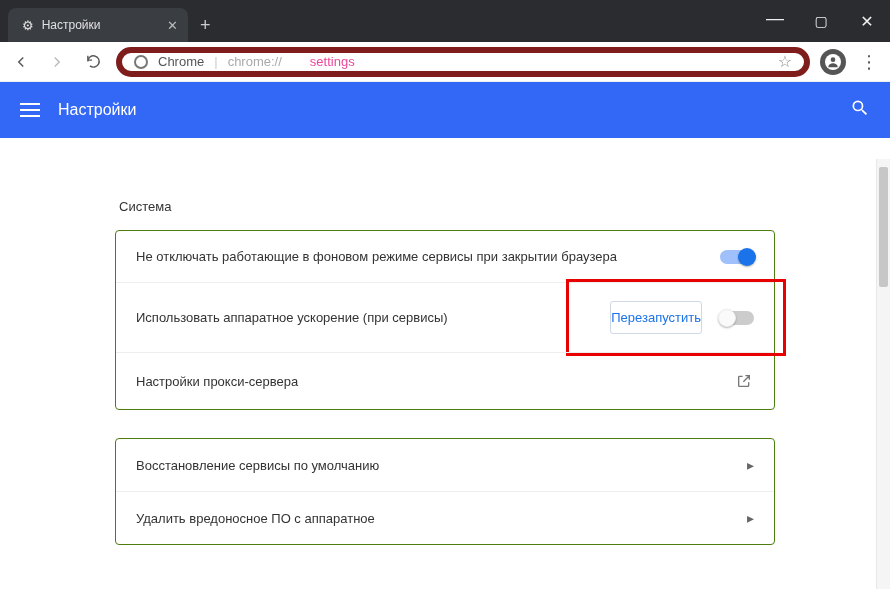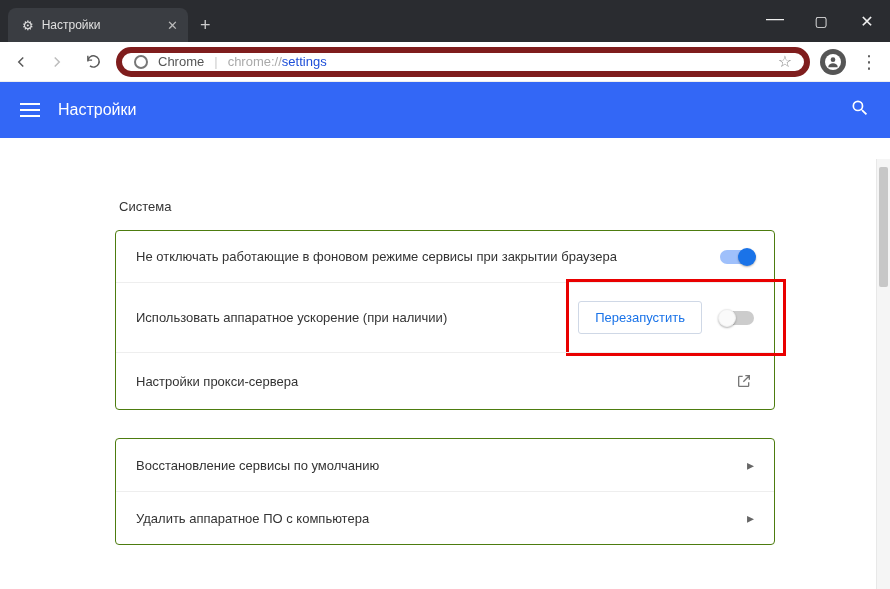--- a/index.html
+++ b/index.html
@@ -18,21 +18,21 @@
 
   
   .addrbar { height: 40px; background: #fff; display: flex; align-items: center; padding: 0 8px; gap: 10px; border-bottom: 1px solid #eee; }
   .nav-ico { width: 26px; height: 26px; display: flex; align-items: center; justify-content: center; color: #5a5a5a; border-radius: 50%; cursor: pointer; }
   .nav-ico.disabled { color: #bdbdbd; }
   .omni { flex: 1; height: 30px; border: 6px solid #7f1d1d; border-radius: 16px; display: flex; align-items: center; padding: 0 12px; gap: 10px; font-size: 13px; color: #555; }
   .omni .chrome-ico { width: 14px; height: 14px; border-radius: 50%; border: 2px solid #777; position: relative; }
   .omni .lbl { color: #555; }
   .omni .sep { color: #ccc; }
   .omni .url-grey { color: #aaa; }
-  .omni .url-dark { color: #1d4ed8; }
+  .omni .url-dark { color: #ec4899; margin-left: 28px; }
   .omni .star { margin-left: auto; color: #888; font-size: 16px; cursor: pointer; }
   .avatar { width: 26px; height: 26px; border-radius: 50%; background: #555; display: flex; align-items: center; justify-content: center; }
   .avatar-inner { width: 16px; height: 16px; border-radius: 50%; background: #fff; display:flex; align-items:center; justify-content:center; font-size:11px; color:#555;}
   .menu-dots { font-size: 18px; color: #555; width: 26px; text-align: center; cursor: pointer; }
 
   
   .app-header { height: 56px; background: #3367f6; color: #fff; display: flex; align-items: center; padding: 0 20px; gap: 18px; }
   .hamburger { width: 20px; height: 14px; display: flex; flex-direction: column; justify-content: space-between; cursor: pointer; }
   .hamburger span { height: 2px; background: #fff; }
   .app-title { font-size: 16px; }
@@ -57,21 +57,21 @@
 
   
   .toggle { width: 34px; height: 14px; border-radius: 8px; position: relative; cursor: pointer; }
   .toggle .knob { width: 18px; height: 18px; border-radius: 50%; position: absolute; top: -2px; box-shadow: 0 1px 2px rgba(0,0,0,.3); }
   .toggle.on { background: #9fc0fb; }
   .toggle.on .knob { right: -2px; background: #1a73e8; }
   .toggle.off { background: #ccc; }
   .toggle.off .knob { left: -2px; background: #fafafa; border: 1px solid #eee; }
 
   
-  .restart-btn { border: 1px solid #cfd8e6; border-radius: 3px; padding: 8px 16px; color: #1a73e8; font-size: 13px; cursor: pointer; margin-right: 18px; background: #fff; }
+  .restart-btn { border: 1px solid #cfd8e6; border-radius: 3px; padding: 8px 0; color: #1a73e8; font-size: 13px; cursor: pointer; margin-right: 18px; background: #fff; }
 
   
   .highlight { position: absolute; border: 3px solid #e90000; pointer-events: none; }
 
   .spacer { height: 28px; }
 </style>
 </head>
 <body>
 
 <div class="titlebar">
@@ -145,21 +145,21 @@
     <div class="card">
 
       <div class="row">
         <div class="label">Не отключать работающие в фоновом режиме сервисы при закрытии браузера</div>
         <div class="toggle on">
             <div class="knob"></div>
           </div>
       </div>
 
       <div class="row" style="position:relative;">
-        <div class="label">Использовать аппаратное ускорение (при наличии)</div>
+        <div class="label">Использовать аппаратное ускорение (при сервисы)</div>
         <div class="restart-btn">Перезапустить</div>
         <div class="toggle off">
             <div class="knob"></div>
           </div>
         <div class="highlight" style="left:450px; right:-12px; top:-4px; bottom:-4px;"></div>
       </div>
 
       <div class="row">
         <div class="label">Настройки прокси-сервера</div>
         <div class="action-icon">
@@ -176,21 +176,21 @@
 
   <div class="section">
     <div class="card">
 
       <div class="row">
         <div class="label">Восстановление сервисы по умолчанию</div>
         <div class="chevron">▸</div>
       </div>
 
       <div class="row">
-        <div class="label">Удалить аппаратное ПО с компьютера</div>
+        <div class="label">Удалить вредоносное ПО с аппаратное</div>
         <div class="chevron">▸</div>
       </div>
 
     </div>
   </div>
 
   <div class="scrollbar">
     <div class="thumb"></div>
     <div class="down-arrow">▾</div>
   </div>

